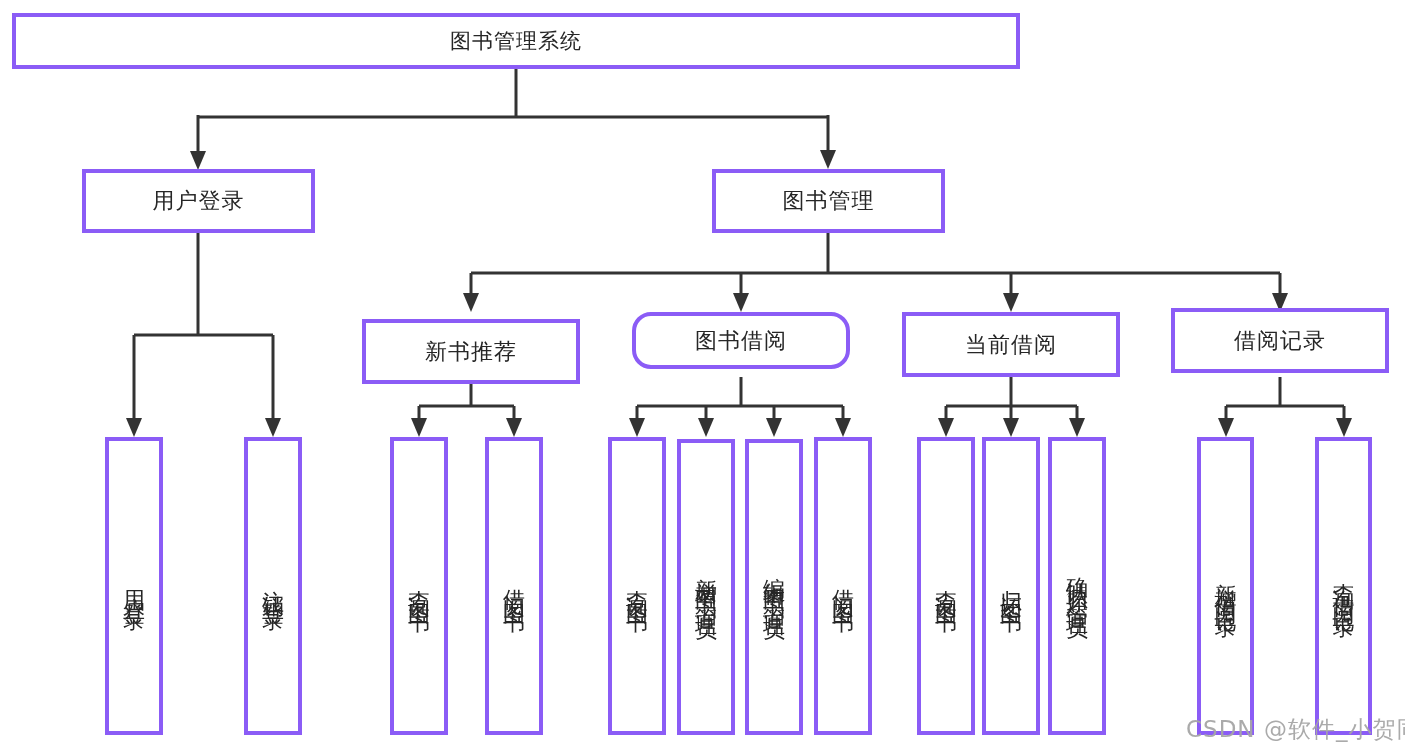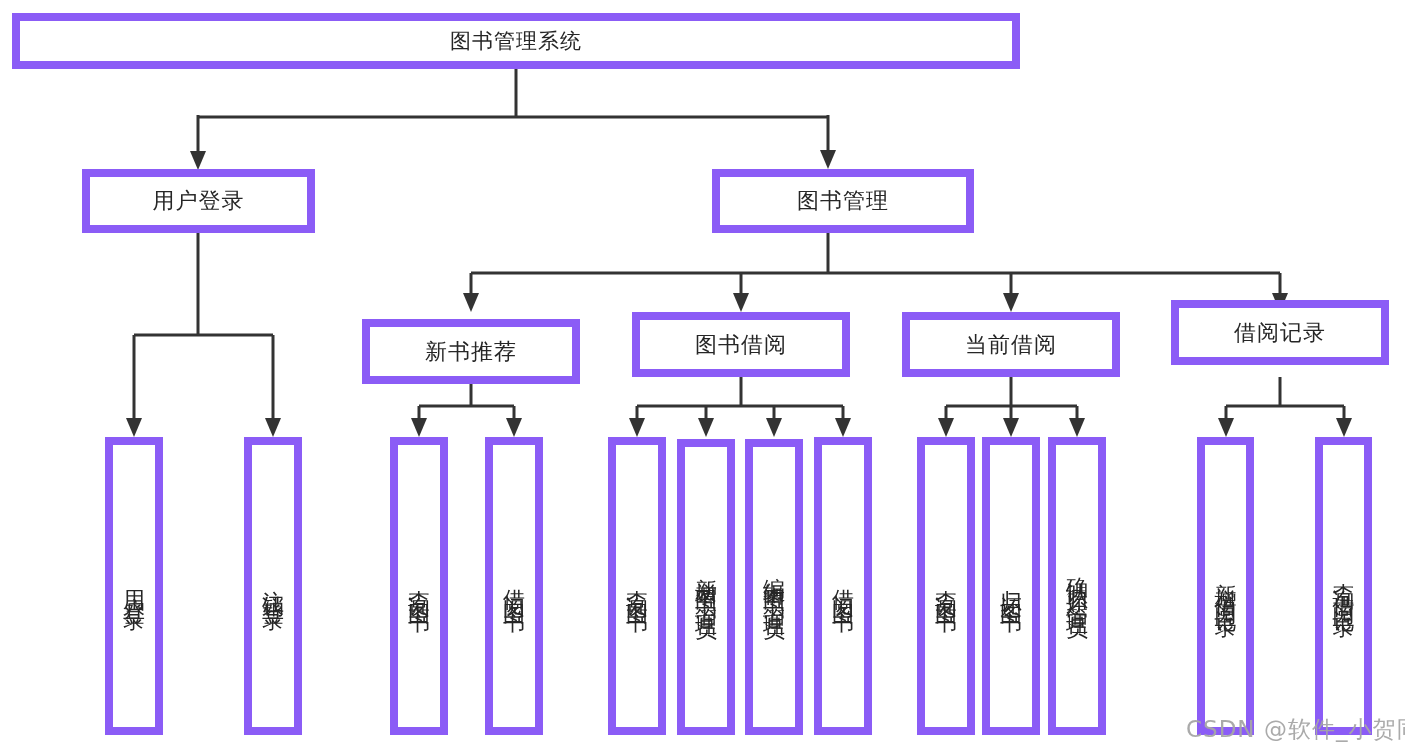--- a/index.html
+++ b/index.html
@@ -30,21 +30,21 @@
     fill: none;
   }
   .connectors polygon {
     fill: #333333;
     stroke: none;
   }
   .node {
     position: absolute;
     box-sizing: border-box;
     background: #ffffff;
-    border: 8px solid #8b5cf6;
+    border: 4px solid #8b5cf6;
     display: flex;
     align-items: center;
     justify-content: center;
     text-align: center;
   }
   .node .hlabel {
     font-size: 22px;
     letter-spacing: 1px;
     white-space: nowrap;
   }
@@ -154,34 +154,34 @@
     </g>
   </svg>
 
   <div class="node root" style="left:12px; top:13px; width:1008px; height:56px;">
     <span class="hlabel">图书管理系统</span>
   </div>
 
   <div class="node" style="left:82px; top:169px; width:233px; height:64px;">
     <span class="hlabel">用户登录</span>
   </div>
-  <div class="node" style="left:712px; top:169px; width:262px; height:64px;">
+  <div class="node" style="left:712px; top:169px; width:233px; height:64px;">
     <span class="hlabel">图书管理</span>
   </div>
 
   <div class="node" style="left:362px; top:319px; width:218px; height:65px;">
     <span class="hlabel">新书推荐</span>
   </div>
-  <div class="node" style="left:632px; top:312px; width:218px; height:65px;">
+  <div class="node" style="left:632px; top:312px; width:218px; height:57px;border-radius:19px;">
     <span class="hlabel">图书借阅</span>
   </div>
   <div class="node" style="left:902px; top:312px; width:218px; height:65px;text-align:center;">
     <span class="hlabel">当前借阅</span>
   </div>
-  <div class="node" style="left:1171px; top:300px; width:218px; height:65px;">
+  <div class="node" style="left:1171px; top:308px; width:218px; height:65px;">
     <span class="hlabel">借阅记录</span>
   </div>
 
   <div class="node leaf" style="left:105px; top:437px; width:58px; height:298px;">
     <span class="vlabel">用户登录</span>
   </div>
   <div class="node leaf" style="left:244px; top:437px; width:58px; height:298px;">
     <span class="vlabel">注销登录</span>
   </div>
 

